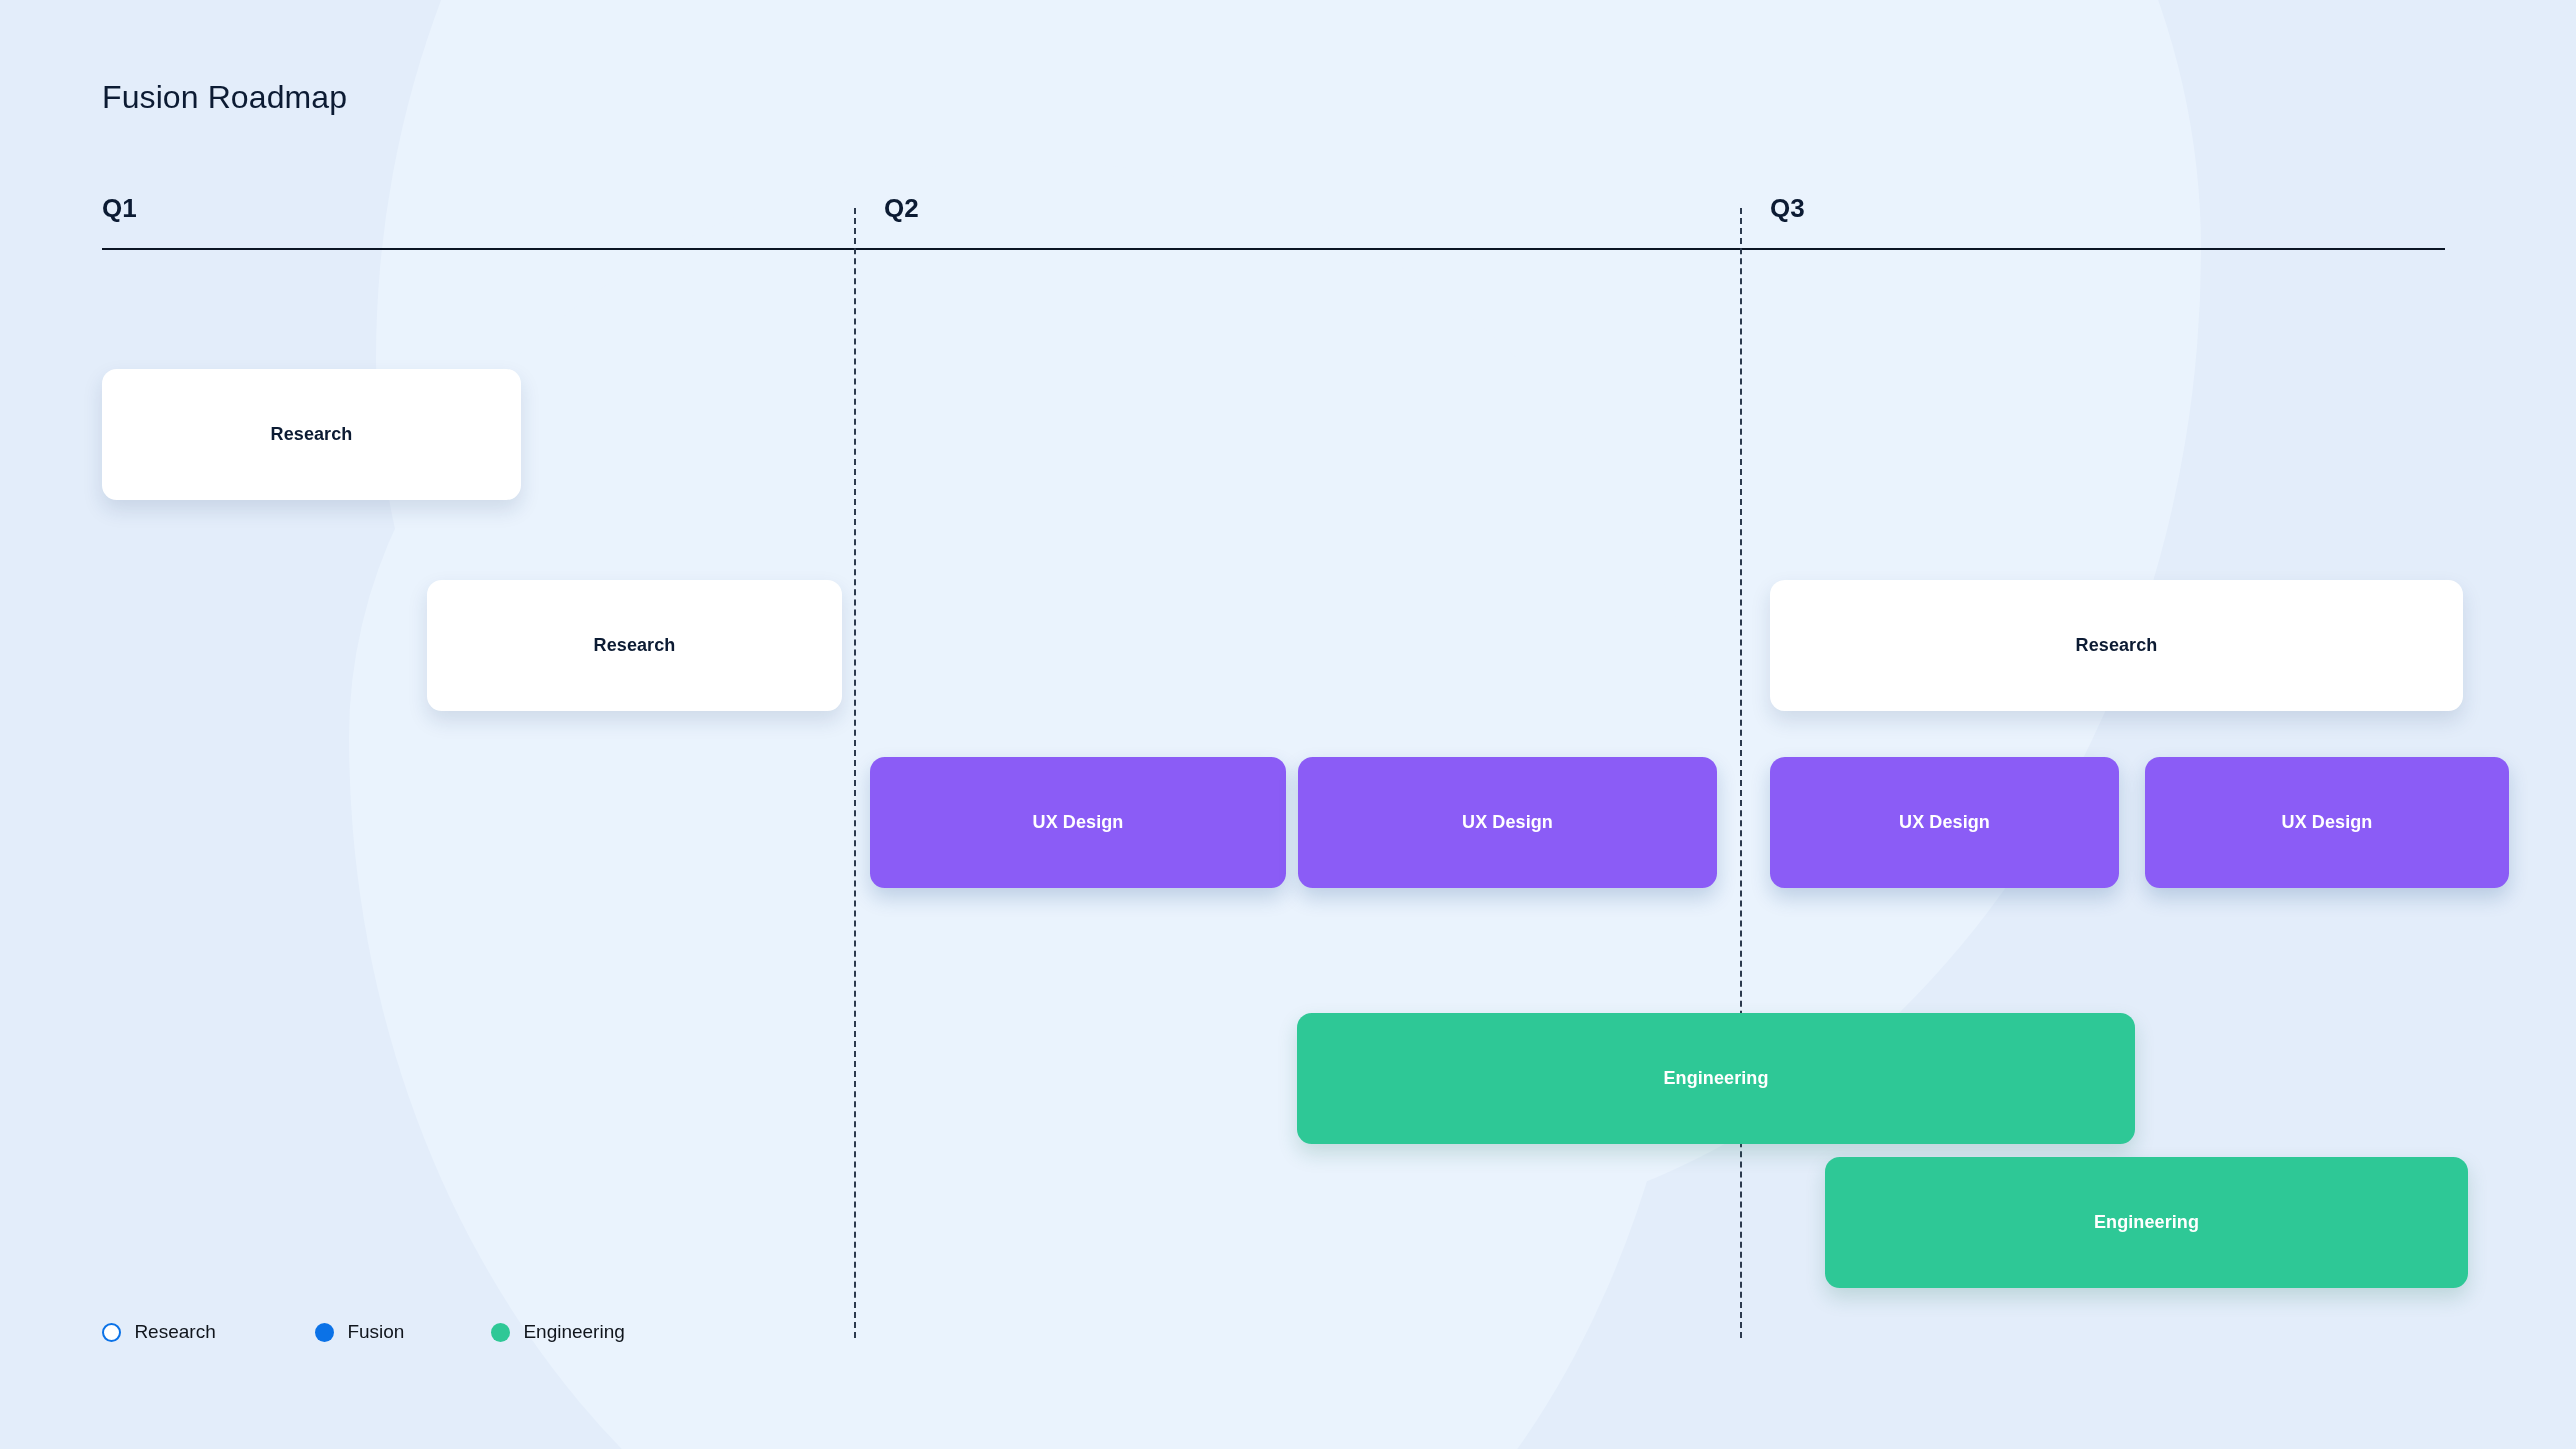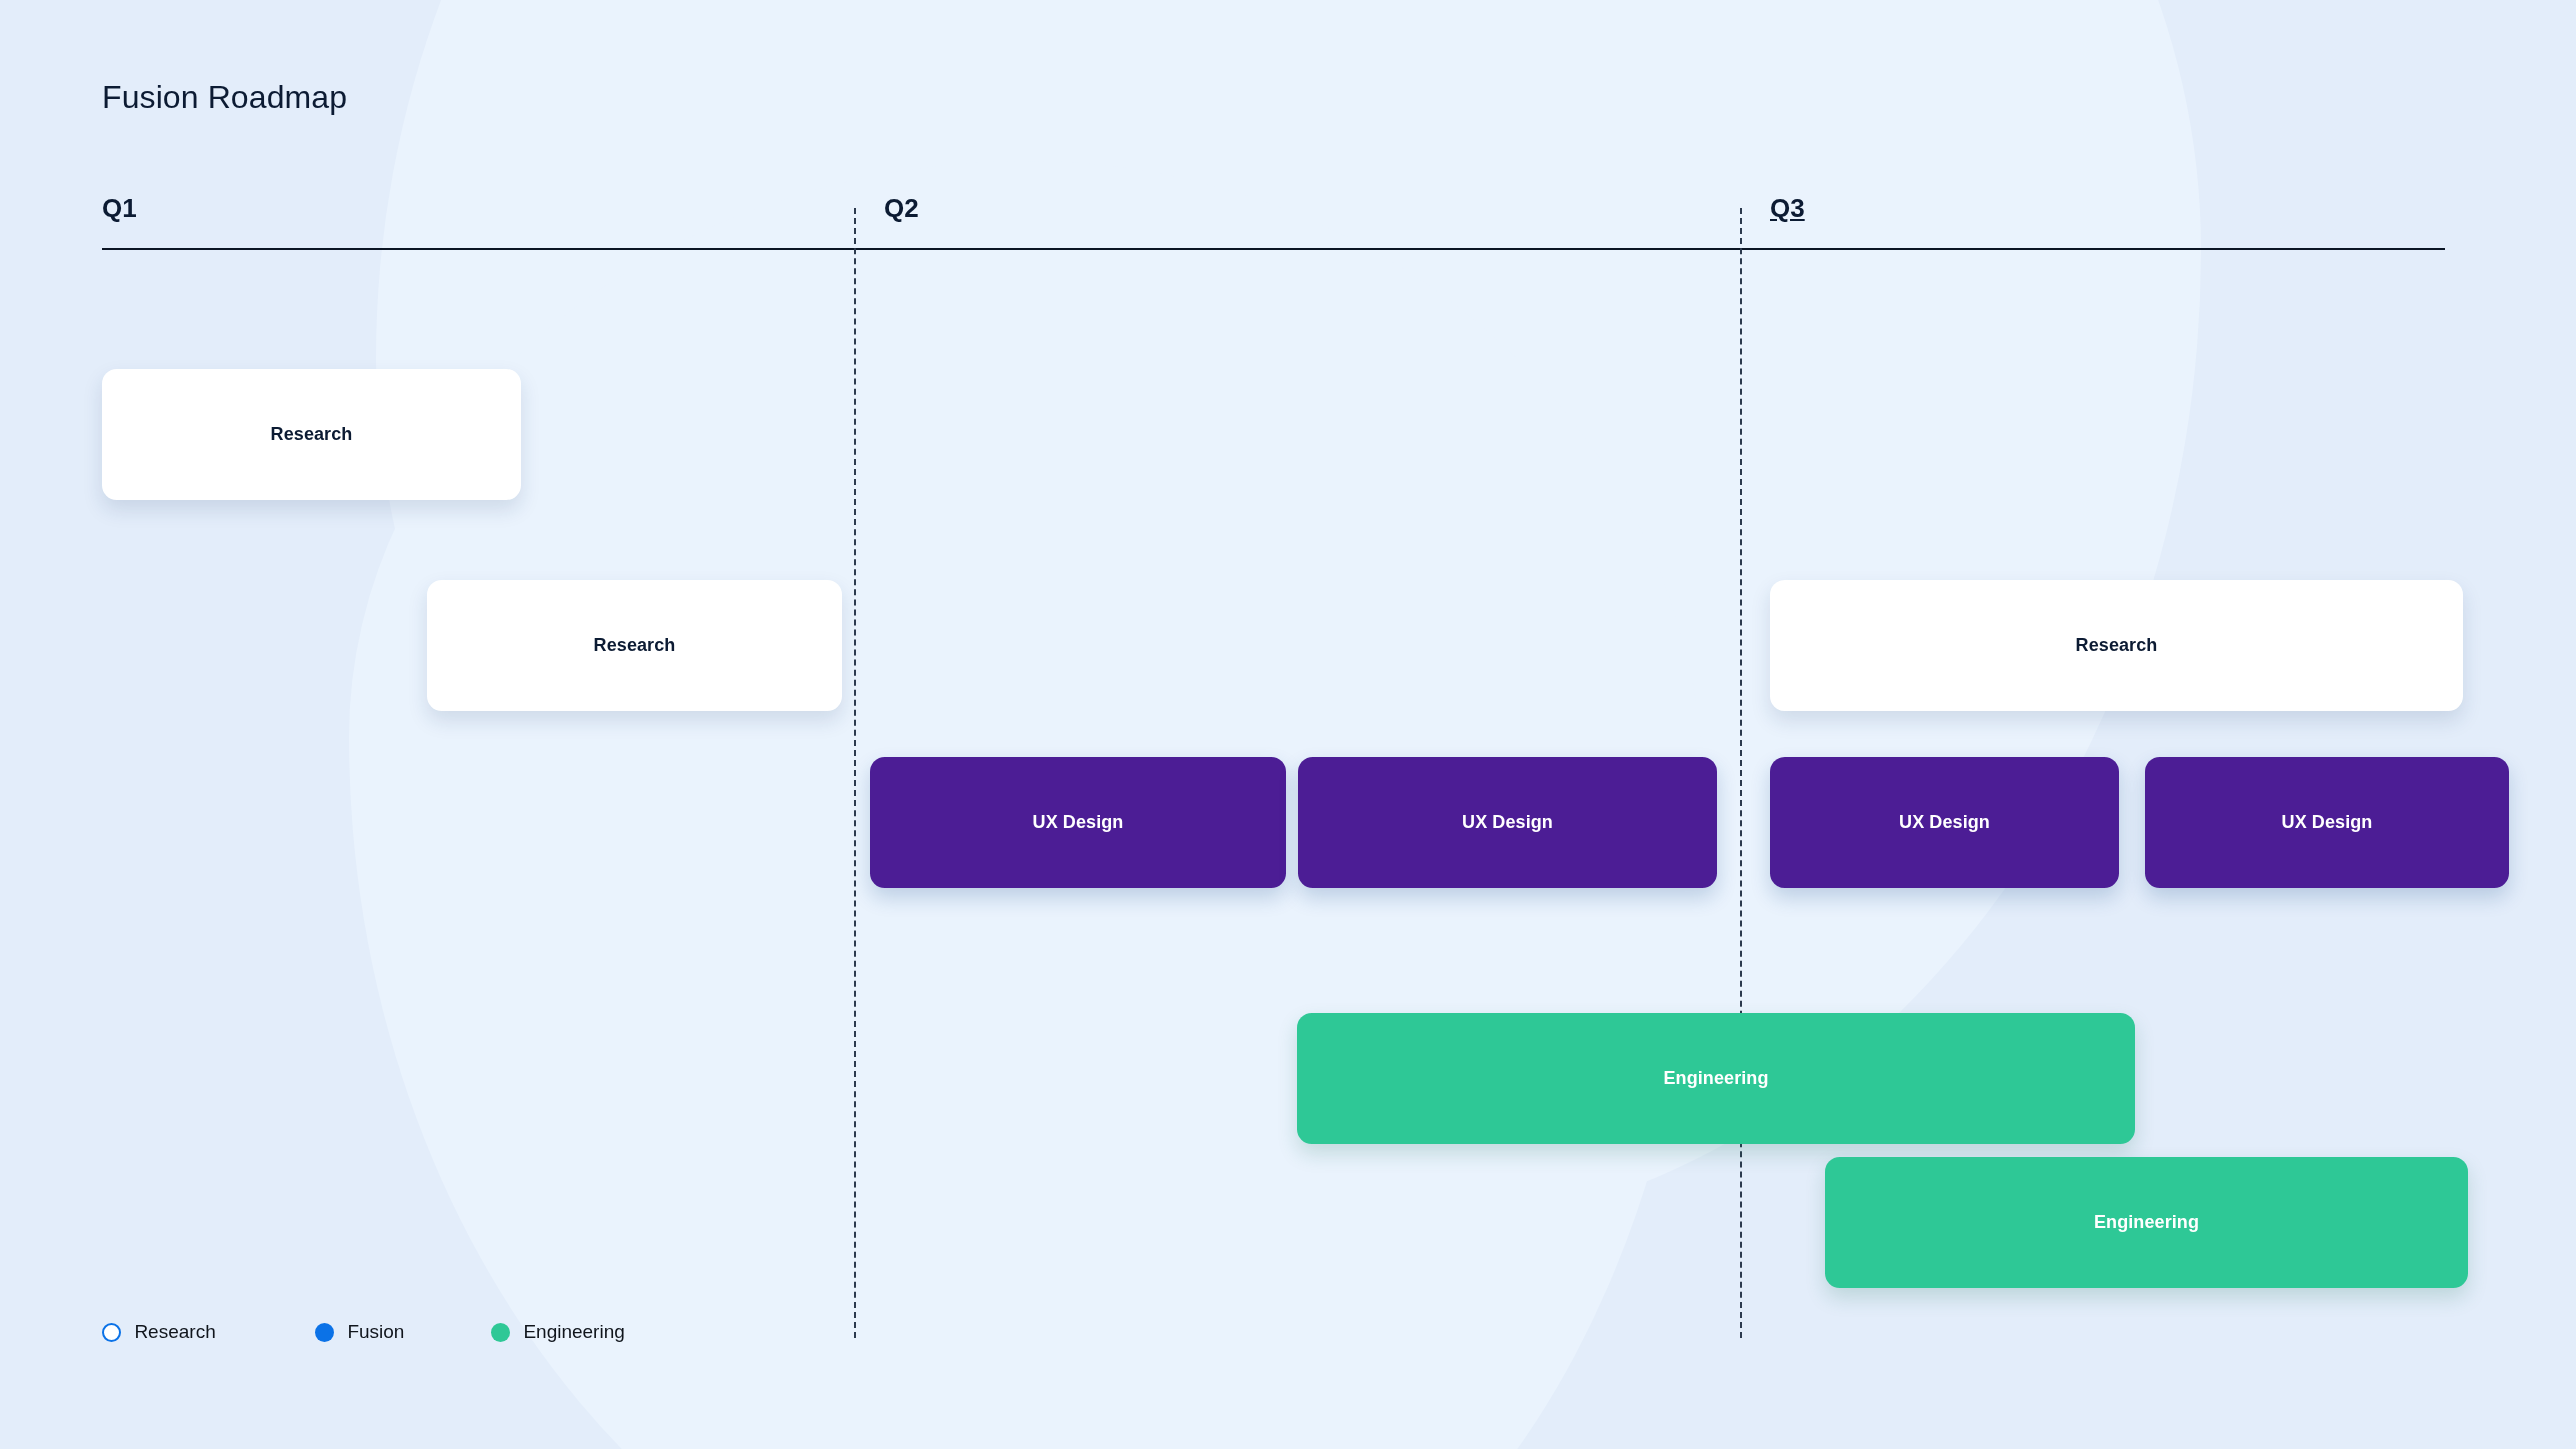--- a/index.html
+++ b/index.html
@@ -98,21 +98,21 @@
     font-weight: 700;
     letter-spacing: 0.1px;
     white-space: nowrap;
   }
   .bar.research {
     background: #ffffff;
     color: #0c1b33;
     box-shadow: 0 9.4px 20px rgba(22, 57, 103, .13);
   }
   .bar.design {
-    background: #4c1d95;
+    background: #8b5cf6;
     color: #ffffff;
     box-shadow: 0 9.4px 20px rgba(13, 70, 135, .20);
   }
   .bar.engineering {
     background: #2ec896;
     color: #ffffff;
     box-shadow: 0 9.4px 20px rgba(20, 110, 85, .18);
   }
 
   
@@ -162,21 +162,21 @@
   <div class="blob-wrap">
     <div class="blob-a"></div>
     <div class="blob-b"></div>
   </div>
 
   <div class="page-title">Fusion Roadmap</div>
 
   <div id="quarter-labels">
       <div class="quarter-label" style="left: 102px;">Q1</div>
       <div class="quarter-label" style="left: 884px;">Q2</div>
-      <div class="quarter-label" style="left: 1770px; text-decoration: underline;">Q3</div>
+      <div class="quarter-label" style="left: 1770px;">Q3</div>
     </div>
 
   <div class="axis-rule"></div>
 
   <div id="quarter-dividers">
       <div class="q-divider" style="left: 854px;"></div>
       <div class="q-divider" style="left: 1740px;"></div>
     </div>
 
   <div id="bars-layer">

